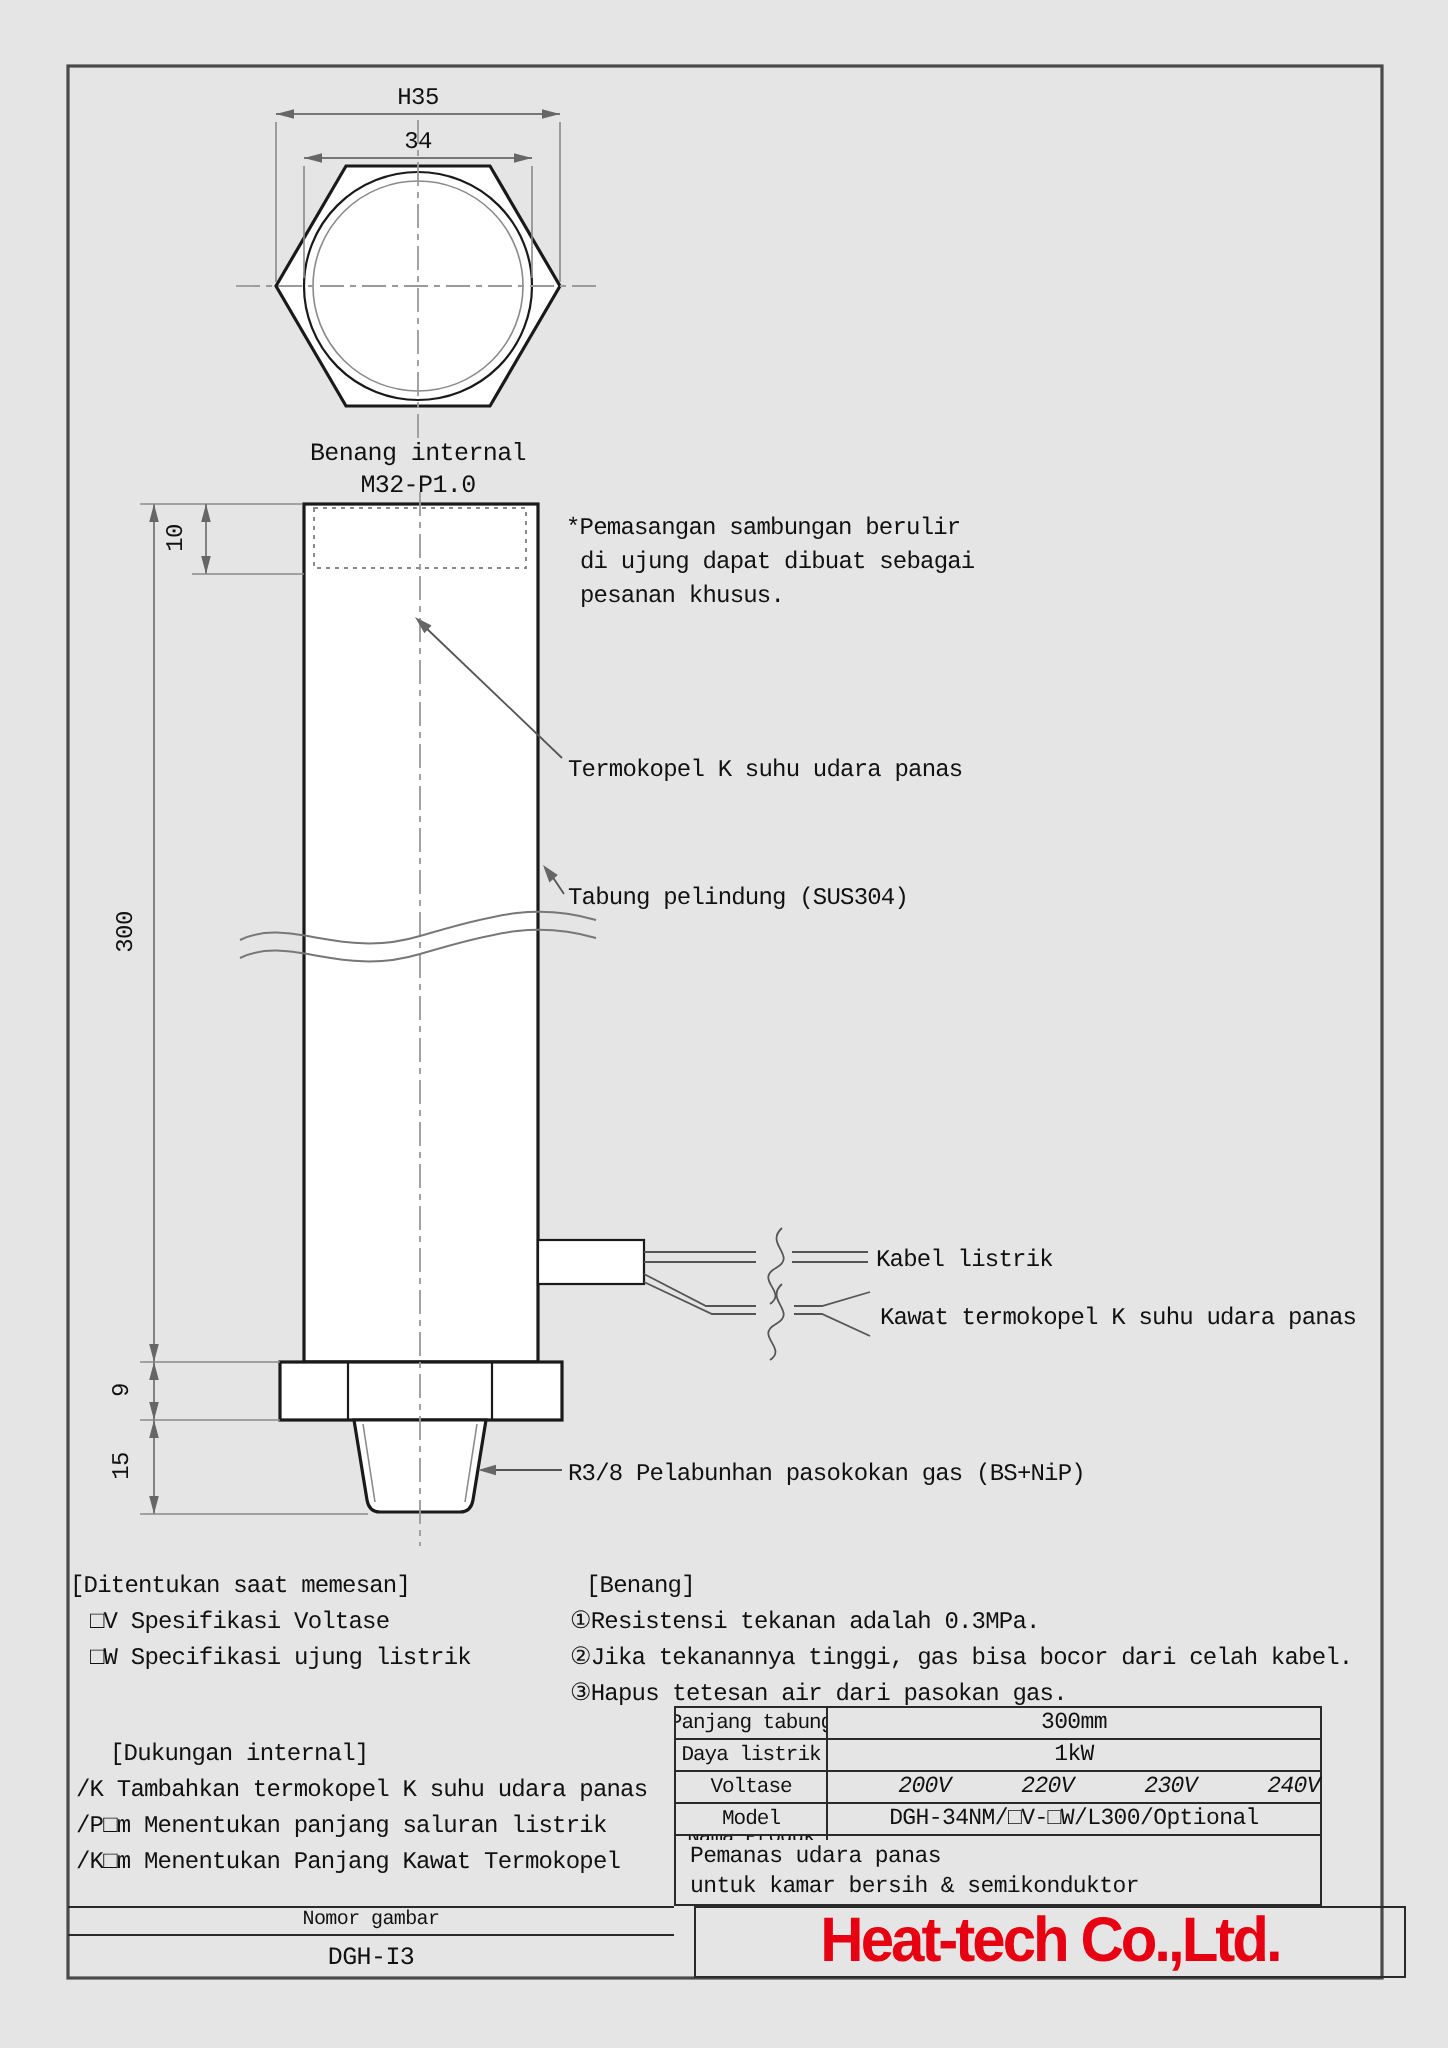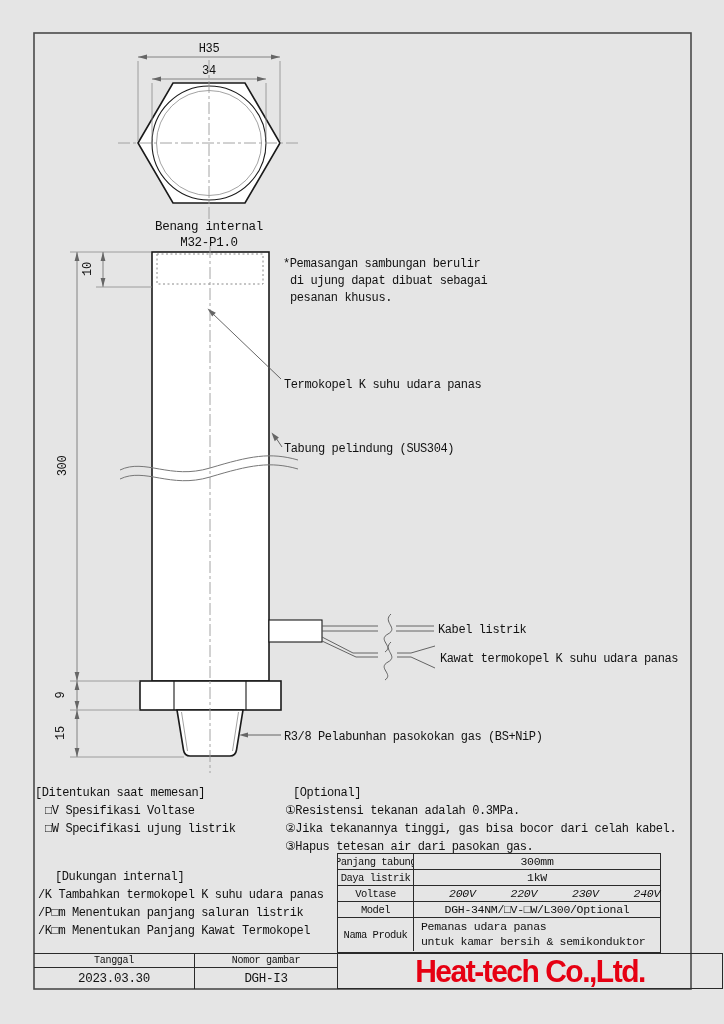--- a/index.html
+++ b/index.html
@@ -19,37 +19,37 @@
   .dot{stroke:#8a8a8a;stroke-width:1;stroke-dasharray:2 2.5;fill:none;}
   .arr{fill:#666;stroke:none;}
   .ldr{stroke:#555;stroke-width:0.9;fill:none;}
   .wav{stroke:#777;stroke-width:1;fill:none;}
 
   .tline{position:absolute;white-space:nowrap;font-size:12px;letter-spacing:-0.4px;line-height:14px;}
   
   .spec-table{position:absolute;left:337px;top:853px;width:324px;height:100px;
               border:1.5px solid #2a2a2a;box-sizing:border-box;font-size:11.5px;letter-spacing:-0.3px;}
   .st-row{display:flex;border-bottom:1.5px solid #2a2a2a;height:16px;box-sizing:border-box;}
-  .st-row.last{border-bottom:none;height:33px;}
+  .st-row.last{border-bottom:none;height:33px;flex-direction:column;}
   .st-label{width:76px;border-right:1.5px solid #2a2a2a;box-sizing:border-box;display:flex;
             align-items:center;justify-content:center;font-size:10.5px;letter-spacing:-0.5px;white-space:nowrap;overflow:hidden;}
   .st-value{flex:1;display:flex;align-items:center;justify-content:center;white-space:nowrap;}
   .st-volts{flex:1;display:flex;align-items:center;}
   .st-volts span{width:25%;text-align:right;font-style:italic;}
   .st-prod{flex:1;padding:1px 0 0 7px;line-height:15px;white-space:nowrap;}
   
   .tb-left{position:absolute;left:34px;top:953px;width:303px;height:36px;border-top:1.5px solid #2a2a2a;
            box-sizing:border-box;display:flex;}
   .tb-cell{display:flex;flex-direction:column;box-sizing:border-box;}
   .tb-cell.c1{width:161px;border-right:1.5px solid #2a2a2a;}
   .tb-cell.c2{flex:1;}
   .tb-head{height:14px;border-bottom:1px solid #2a2a2a;box-sizing:border-box;display:flex;
            align-items:center;justify-content:center;font-size:10px;letter-spacing:-0.3px;}
   .tb-val{flex:1;display:flex;align-items:center;justify-content:center;font-size:12.5px;letter-spacing:-0.3px;}
-  .logo-cell{position:absolute;left:337px;top:953px;width:386px;height:36px;border:1.5px solid #2a2a2a;
+  .logo-cell{position:absolute;left:347px;top:953px;width:356px;height:36px;border:1.5px solid #2a2a2a;
              box-sizing:border-box;display:flex;align-items:center;justify-content:center;text-align:center;}
   .logo-text{font-family:"Liberation Sans","DejaVu Sans",sans-serif;font-weight:bold;font-size:30px;
              color:#e60012;letter-spacing:-1.5px;white-space:nowrap;transform:scaleY(1.05);}
 </style>
 </head>
 <body>
 
 <div class="page">
 
   <svg width="724" height="1024" viewBox="0 0 724 1024">
@@ -155,21 +155,21 @@
     <text class="annt" x="284" y="452">Tabung pelindung (SUS304)</text>
     <text class="annt" x="438" y="633">Kabel listrik</text>
     <text class="annt" x="440" y="662">Kawat termokopel K suhu udara panas</text>
     <text class="annt" x="284" y="740">R3/8 Pelabunhan pasokokan gas (BS+NiP)</text>
   </svg>
 
   <div class="tline" style="left:35px;top:786px;">[Ditentukan saat memesan]</div>
   <div class="tline" style="left:45px;top:804px;">□V Spesifikasi Voltase</div>
   <div class="tline" style="left:45px;top:822px;">□W Specifikasi ujung listrik</div>
 
-  <div class="tline" style="left:293px;top:786px;">[Optional]</div>
+  <div class="tline" style="left:293px;top:786px;">[Benang]</div>
   <div class="tline" style="left:285px;top:804px;">①Resistensi tekanan adalah 0.3MPa.</div>
   <div class="tline" style="left:285px;top:822px;">②Jika tekanannya tinggi, gas bisa bocor dari celah kabel.</div>
   <div class="tline" style="left:285px;top:840px;">③Hapus tetesan air dari pasokan gas.</div>
 
   <div class="tline" style="left:55px;top:870px;">[Dukungan internal]</div>
   <div class="tline" style="left:38px;top:888px;">/K Tambahkan termokopel K suhu udara panas</div>
   <div class="tline" style="left:38px;top:906px;">/P□m Menentukan panjang saluran listrik</div>
   <div class="tline" style="left:38px;top:924px;">/K□m Menentukan Panjang Kawat Termokopel</div>
 
   <div class="spec-table">
@@ -197,24 +197,20 @@
     <div class="st-row last">
       <div class="st-label">Nama Produk</div>
       <div class="st-prod">
         <div>Pemanas udara panas</div>
         <div>untuk kamar bersih &amp; semikonduktor</div>
       </div>
     </div>
   </div>
 
   <div class="tb-left">
-    <div class="tb-cell c1">
-      <div class="tb-head">Tanggal</div>
-      <div class="tb-val">2023.03.30</div>
-    </div>
     <div class="tb-cell c2">
       <div class="tb-head">Nomor gambar</div>
       <div class="tb-val">DGH-I3</div>
     </div>
   </div>
   <div class="logo-cell">
     <span class="logo-text">Heat-tech Co.,Ltd.</span>
   </div>
 
 </div>

